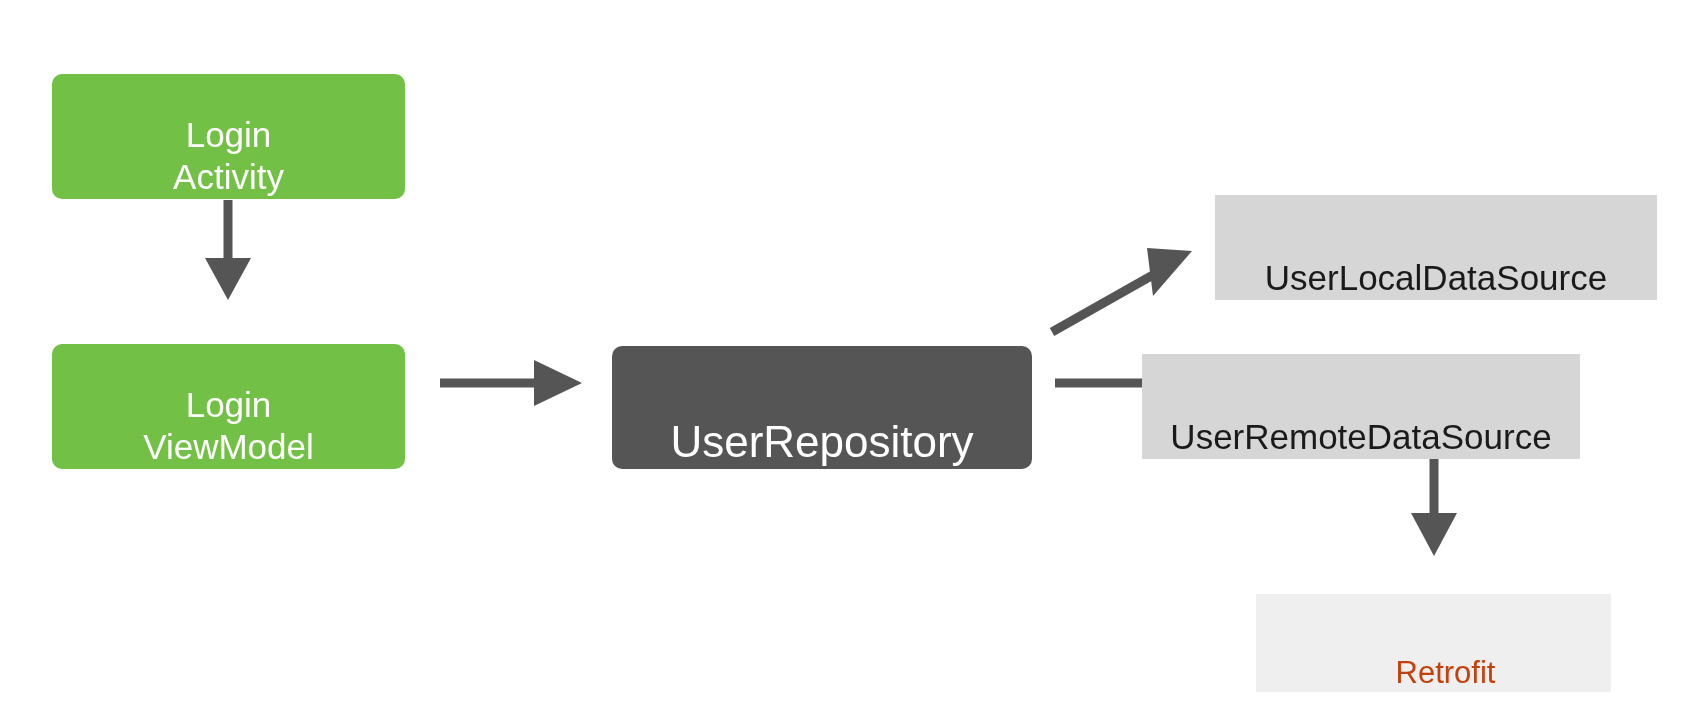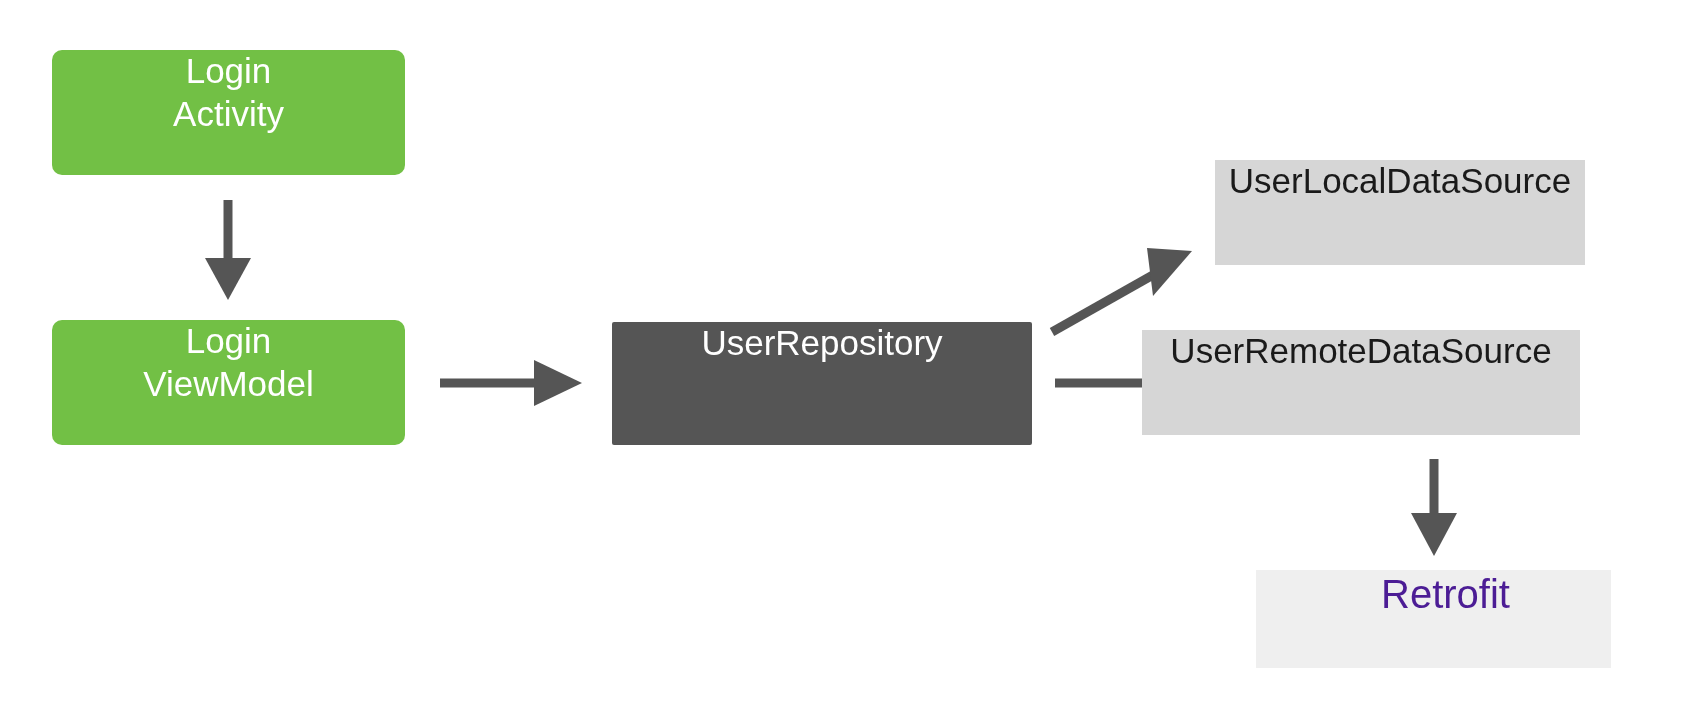--- a/index.html
+++ b/index.html
@@ -13,66 +13,67 @@
   #canvas {
     position: relative;
     width: 1705px;
     height: 726px;
     background: #ffffff;
     overflow: hidden;
   }
   .node {
     position: absolute;
     display: flex;
-    align-items: flex-start;
+    align-items: flex-end;
     justify-content: center;
     text-align: center;
     box-sizing: border-box;
     line-height: 1.22;
     white-space: pre-line;
+    margin-top: 24px;
   }
   .node-green {
     background: #72c045;
     color: #ffffff;
     border-radius: 10px;
     font-size: 35px;
   }
   .node-dark {
     background: #555555;
     color: #ffffff;
-    border-radius: 2px;
-    font-size: 35px;
+    border-radius: 10px;
+    font-size: 44px;
   }
   .node-gray {
     background: #d6d6d6;
     color: #1a1a1a;
     border-radius: 0px;
     font-size: 35px;
   }
   .node-lightgray {
     background: #efefef;
-    color: #4c1d95;
+    color: #c2410c;
     border-radius: 0px;
-    font-size: 40px;
+    font-size: 31px;
     padding-left: 24px;
   }
   .edge-layer {
     position: absolute;
     left: 0;
     top: 0;
     width: 1705px;
     height: 726px;
     pointer-events: none;
   }
 
   
   #node-login-activity   { left: 52px;   top: 50px;  width: 353px; height: 125px; }
   #node-login-viewmodel  { left: 52px;   top: 320px; width: 353px; height: 125px; }
   #node-user-repository  { left: 612px;  top: 322px; width: 420px; height: 123px; }
-  #node-user-local-ds    { left: 1215px; top: 160px; width: 370px; height: 105px; }
+  #node-user-local-ds    { left: 1215px; top: 171px; width: 442px; height: 105px; }
   #node-user-remote-ds   { left: 1142px; top: 330px; width: 438px; height: 105px; }
   #node-retrofit         { left: 1256px; top: 570px; width: 355px; height: 98px; }
 </style>
 </head>
 <body>
 
 <div id="canvas">
 
   <svg class="edge-layer" viewBox="0 0 1705 726" width="1705" height="726" xmlns="http://www.w3.org/2000/svg">
 

